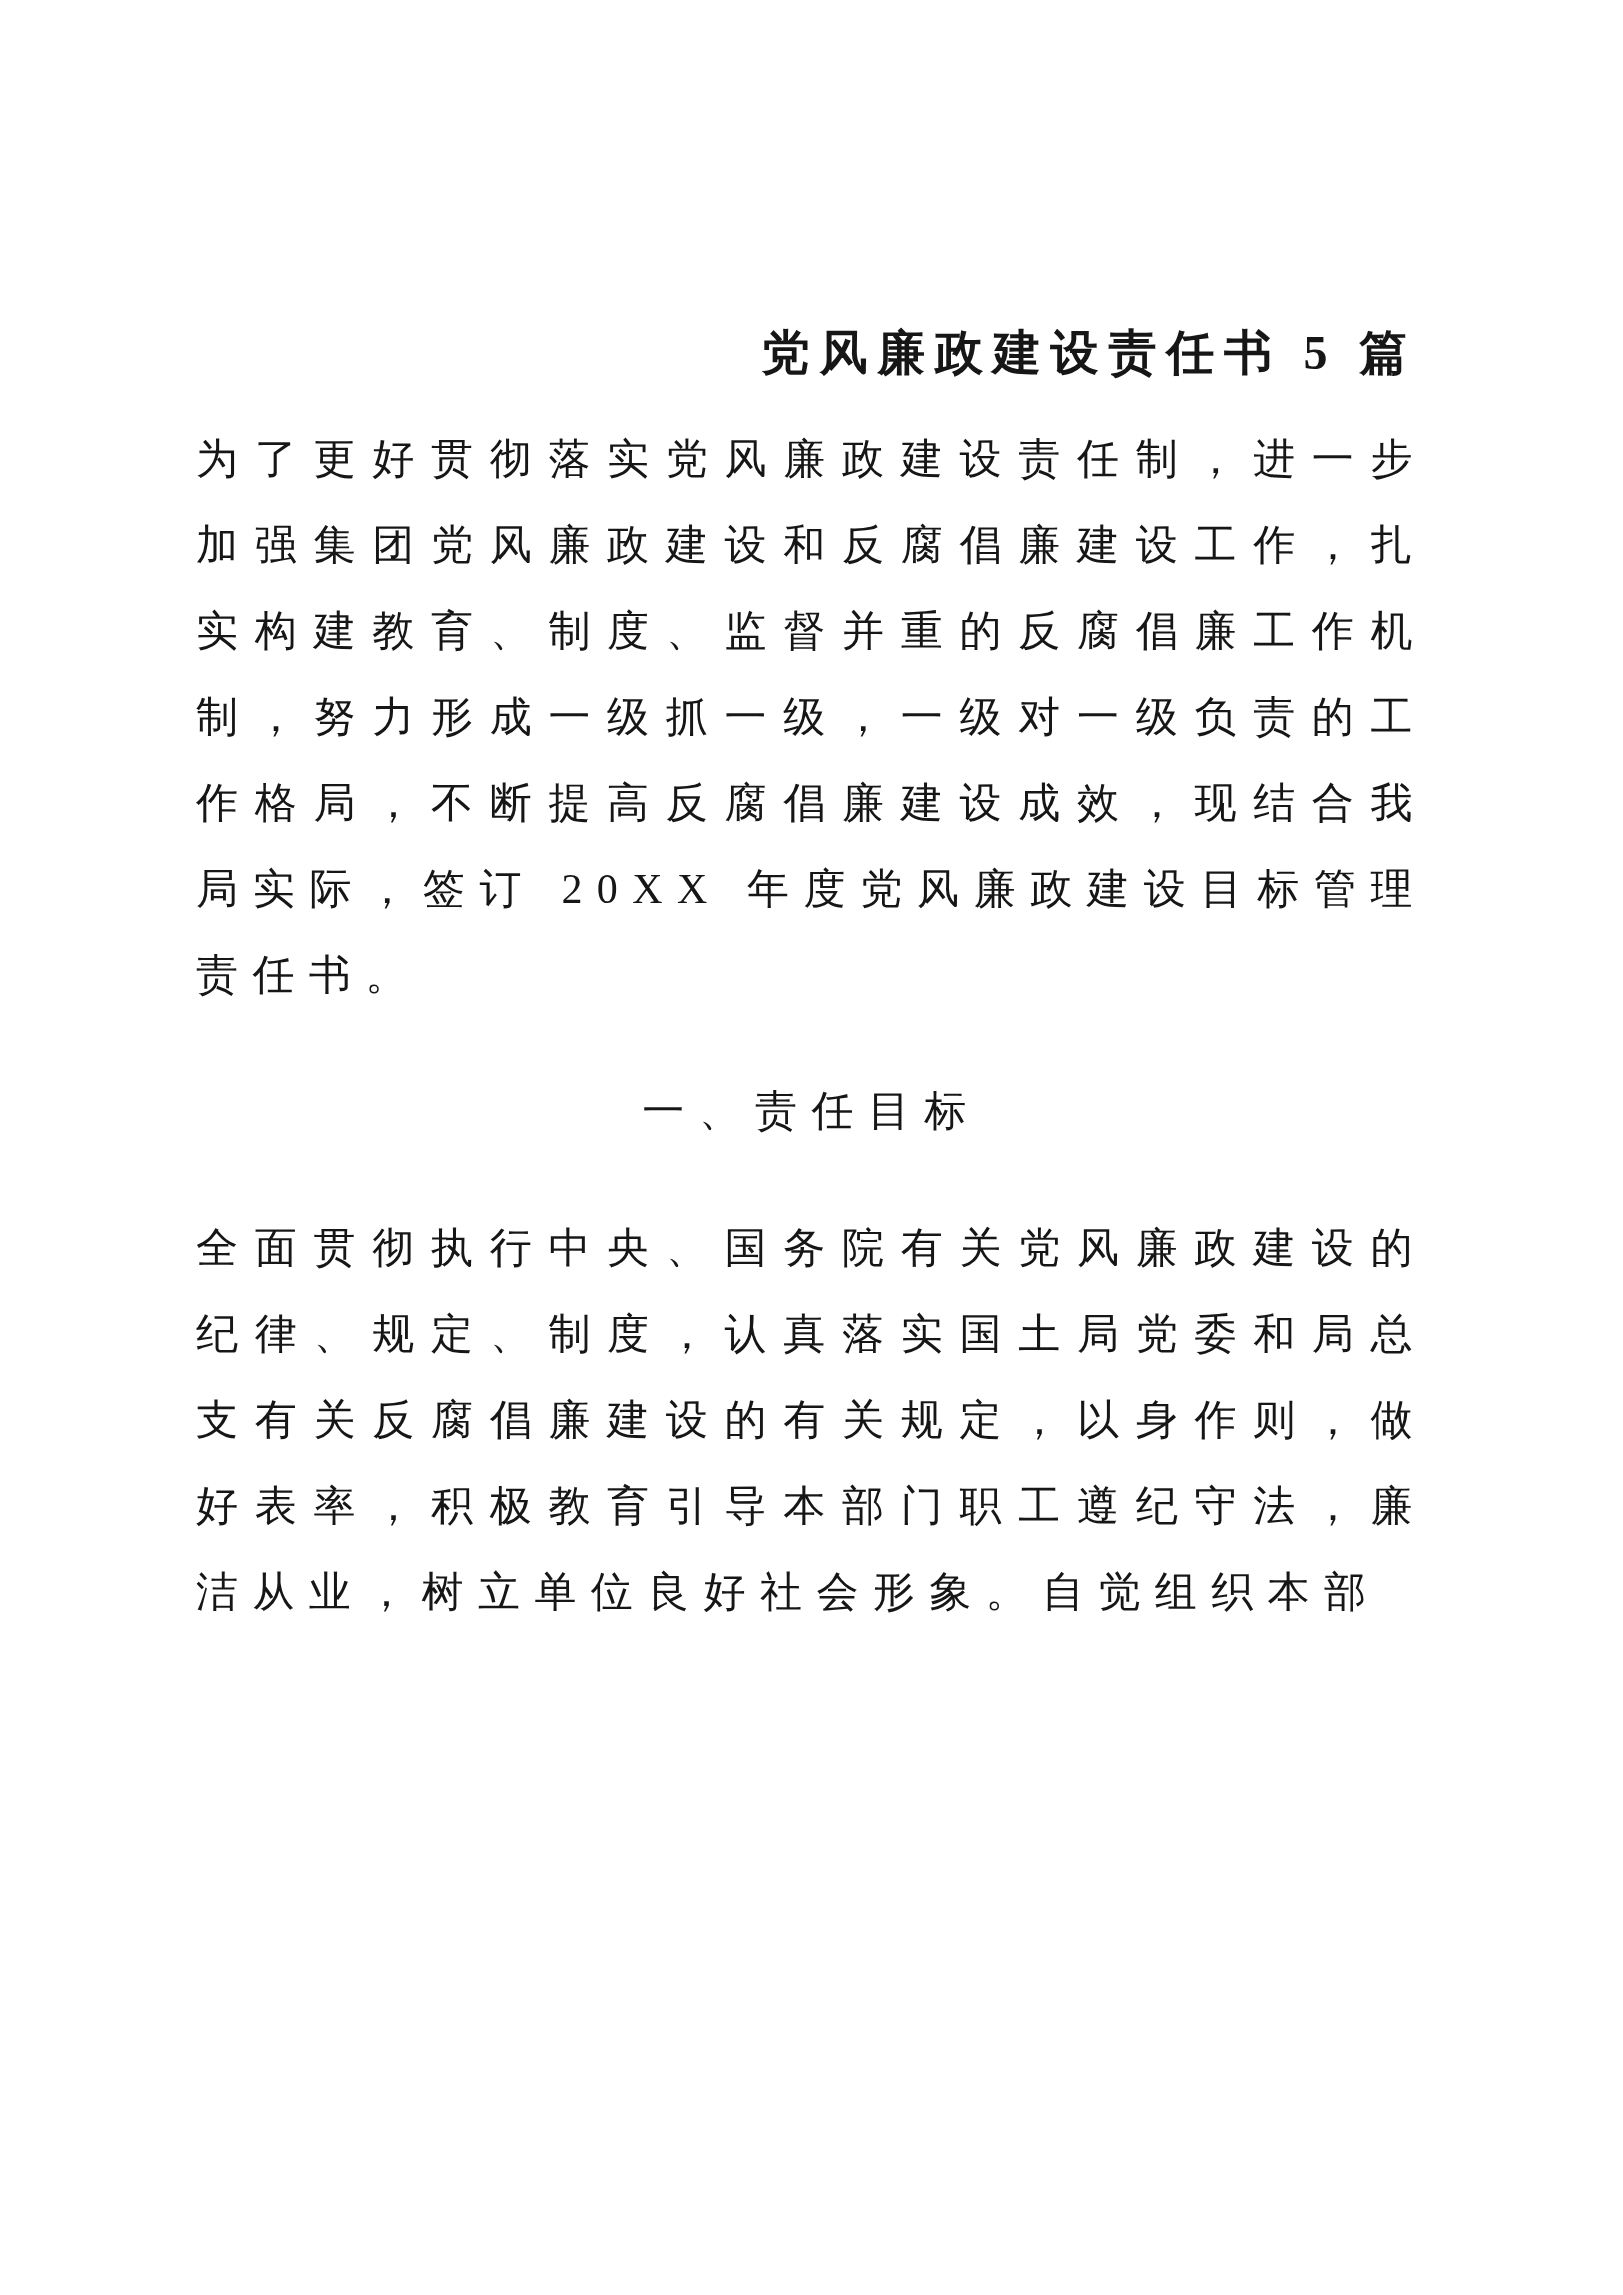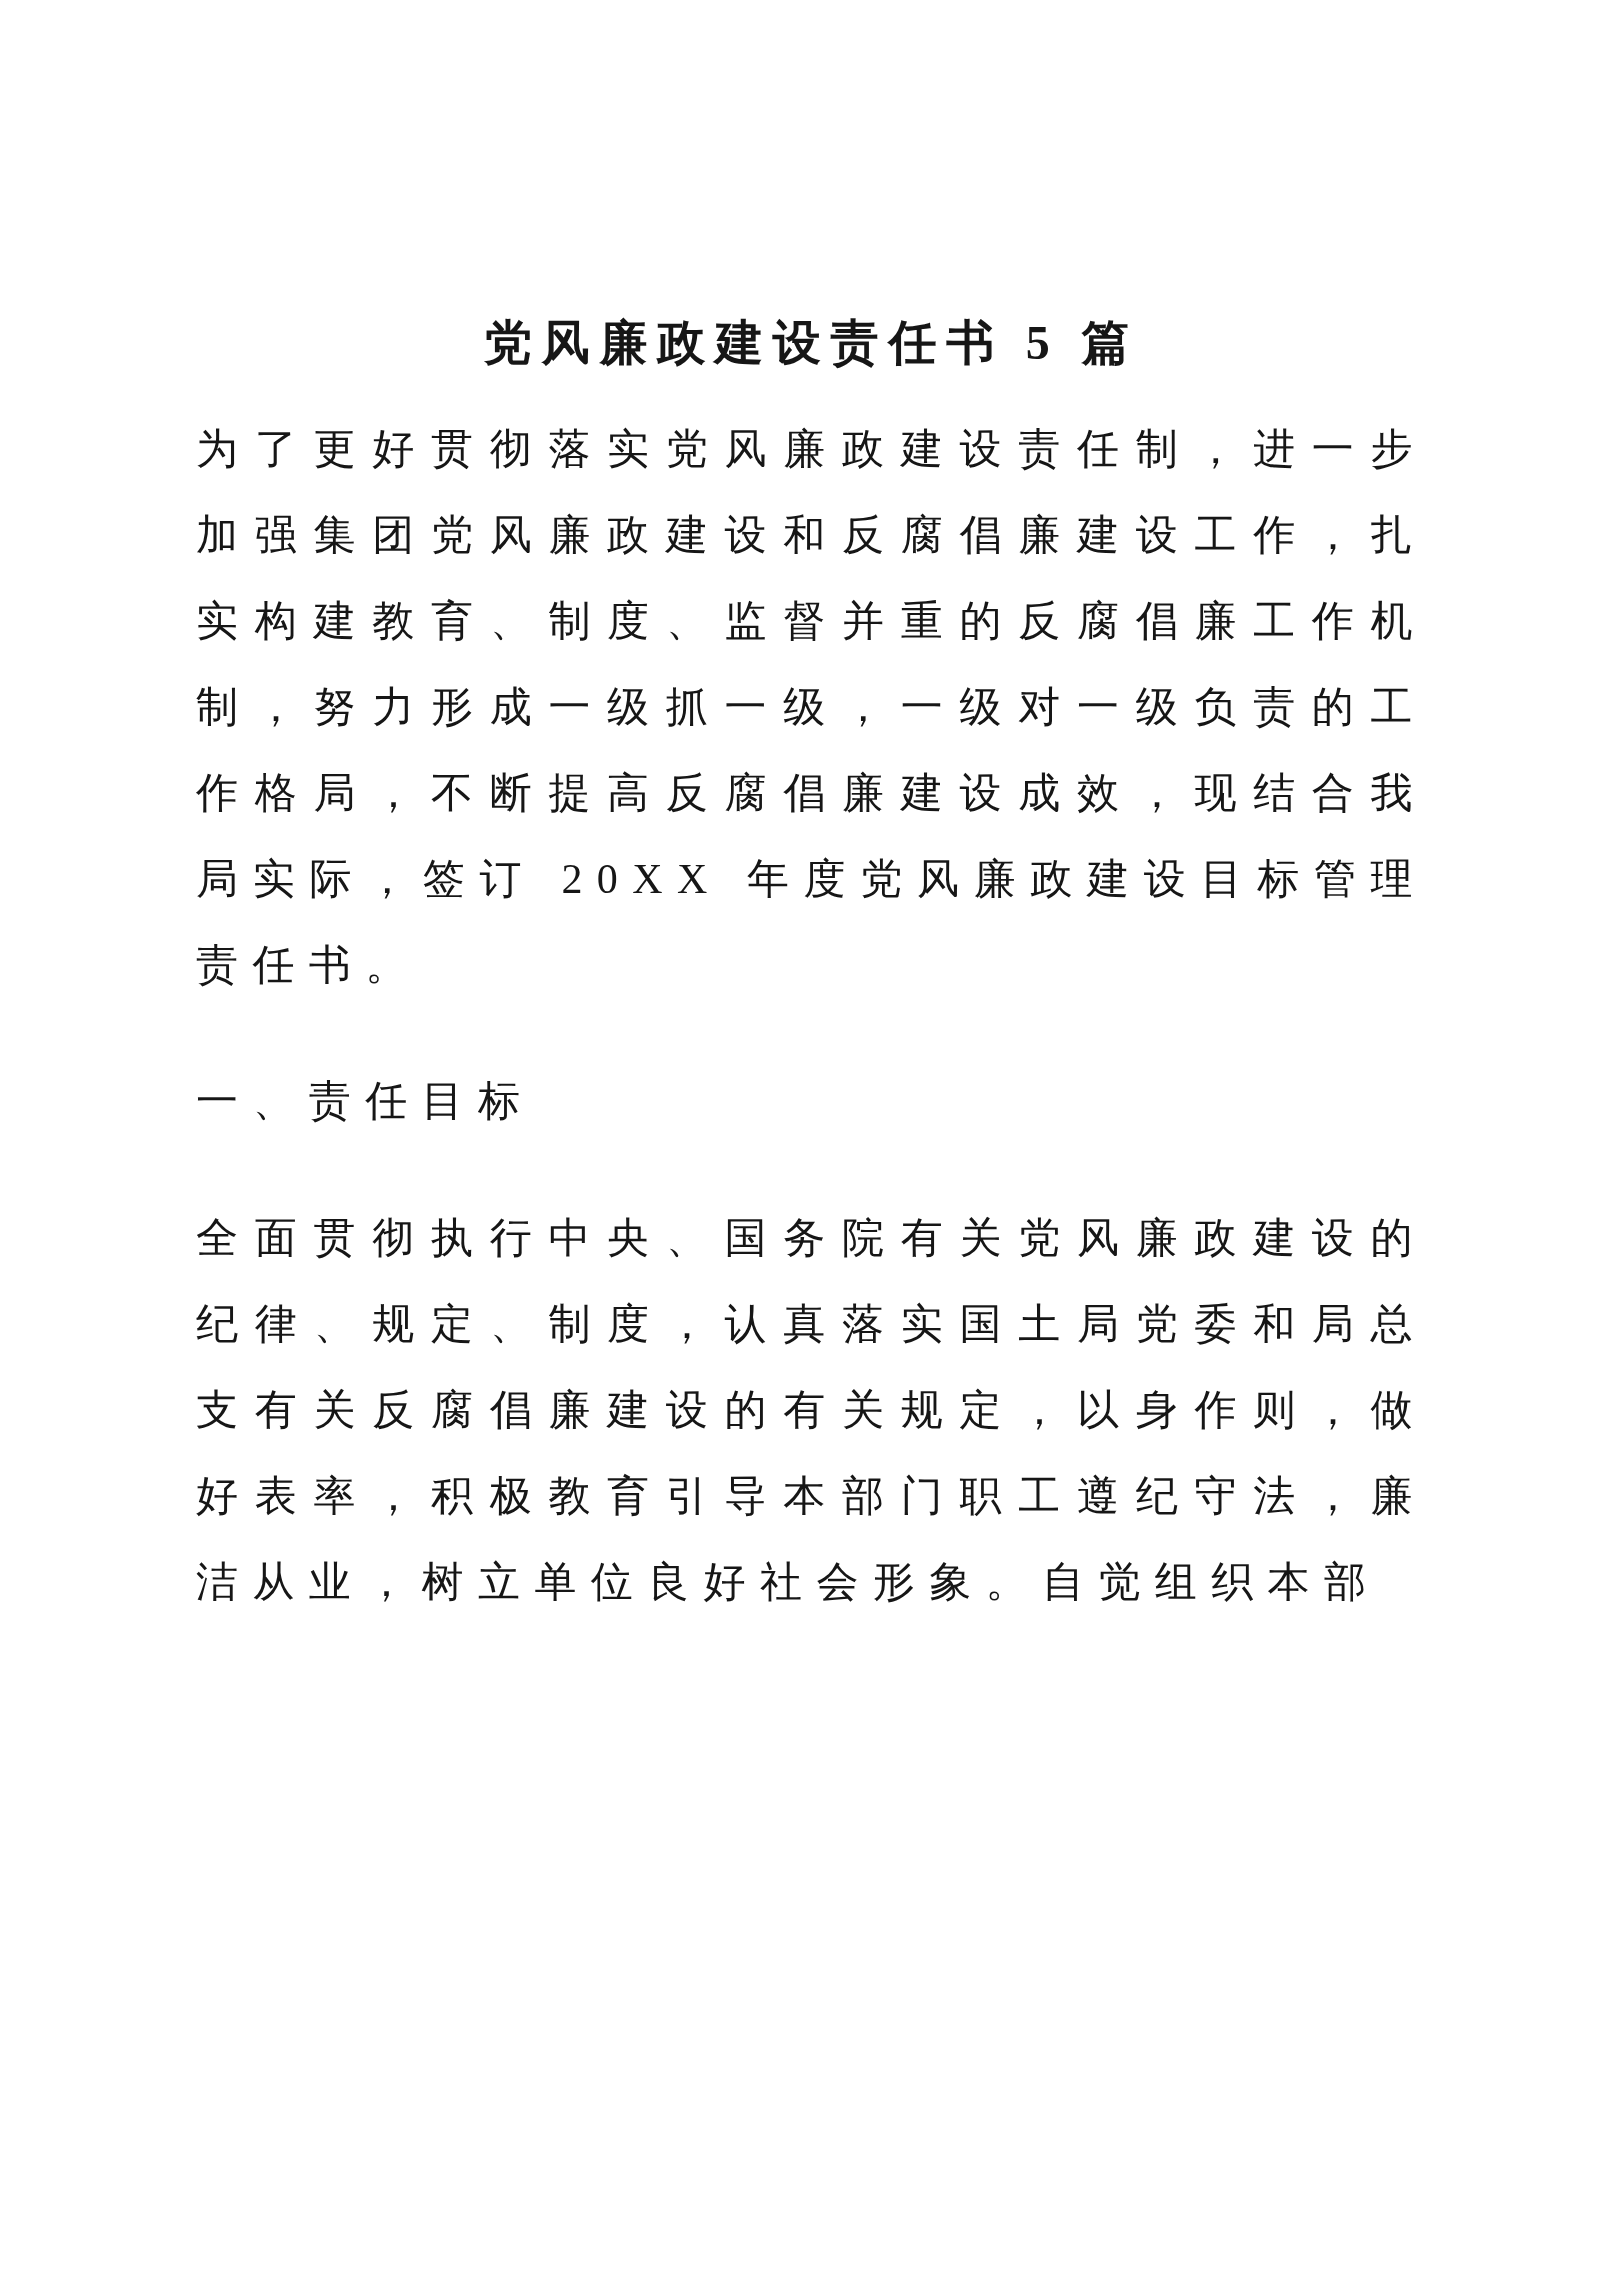--- a/index.html
+++ b/index.html
@@ -13,44 +13,44 @@
     height: 2295px;
     margin: 0 auto;
     background: #ffffff;
     box-sizing: border-box;
     padding: 313px 196px 0 196px;
     font-family: "Liberation Serif", "DejaVu Serif", serif;
     color: #161616;
     overflow: hidden;
   }
   .doc-title {
-    margin: 0;
+    margin: 10px;
     font-size: 48px;
     line-height: 59px;
     font-weight: bold;
-    text-align: center;
+    text-align: right;
     letter-spacing: 9.8px;
     white-space: nowrap;
   }
   .body-para {
     margin: 34px 0 0 0;
     font-size: 42px;
     line-height: 86px;
     letter-spacing: 14.4px;
     text-align: justify;
     text-align-last: left;
     word-break: break-all;
   }
   .section-heading {
     margin: 34px 0 0 0;
     font-size: 42px;
     line-height: 119px;
     letter-spacing: 14.4px;
     font-weight: normal;
-    text-align: left;
+    text-align: center;
   }
 </style>
 </head>
 <body>
 
 <div class="page" style="background: rgb(255, 255, 255); color: rgb(22, 22, 22);">
   <h1 class="doc-title">党风廉政建设责任书 5 篇</h1>
 
   <p class="body-para">为了更好贯彻落实党风廉政建设责任制，进一步加强集团党风廉政建设和反腐倡廉建设工作，扎实构建教育、制度、监督并重的反腐倡廉工作机制，努力形成一级抓一级，一级对一级负责的工作格局，不断提高反腐倡廉建设成效，现结合我局实际，签订 20XX 年度党风廉政建设目标管理责任书。</p>
 

